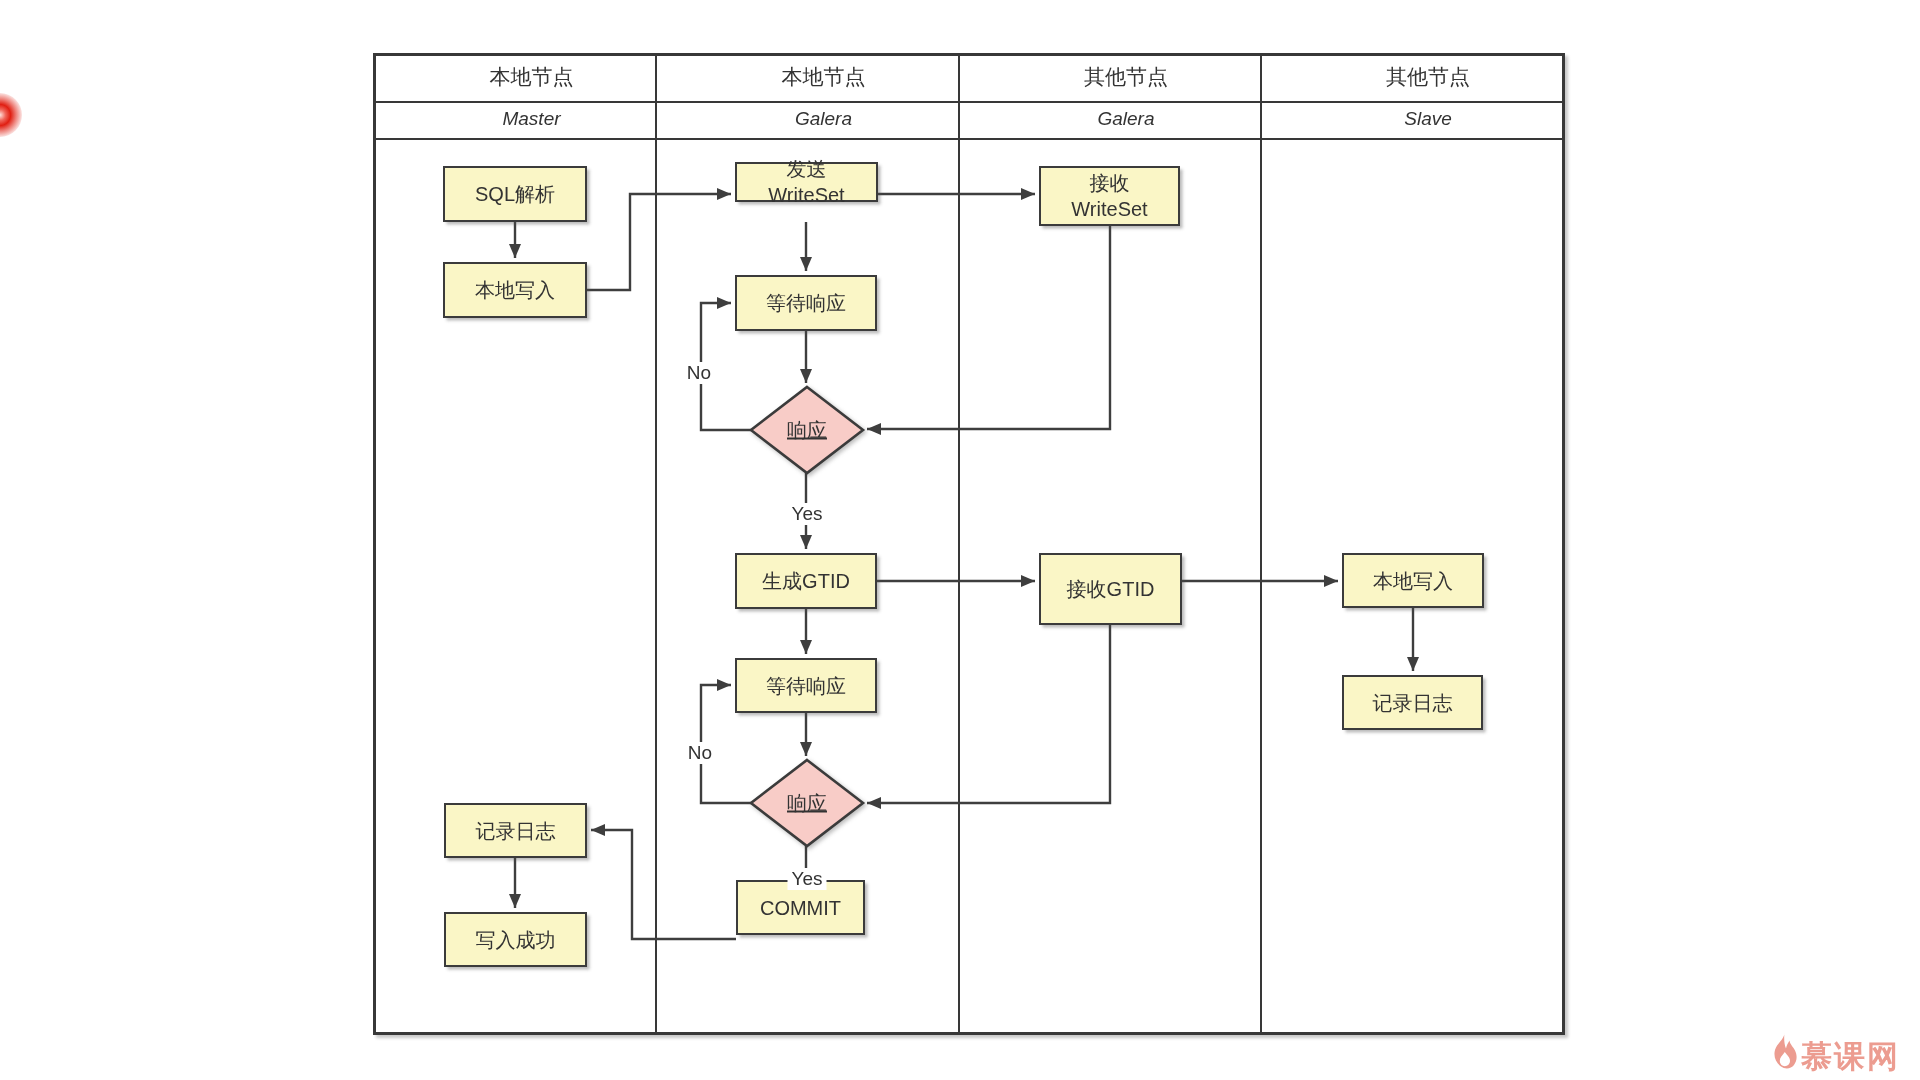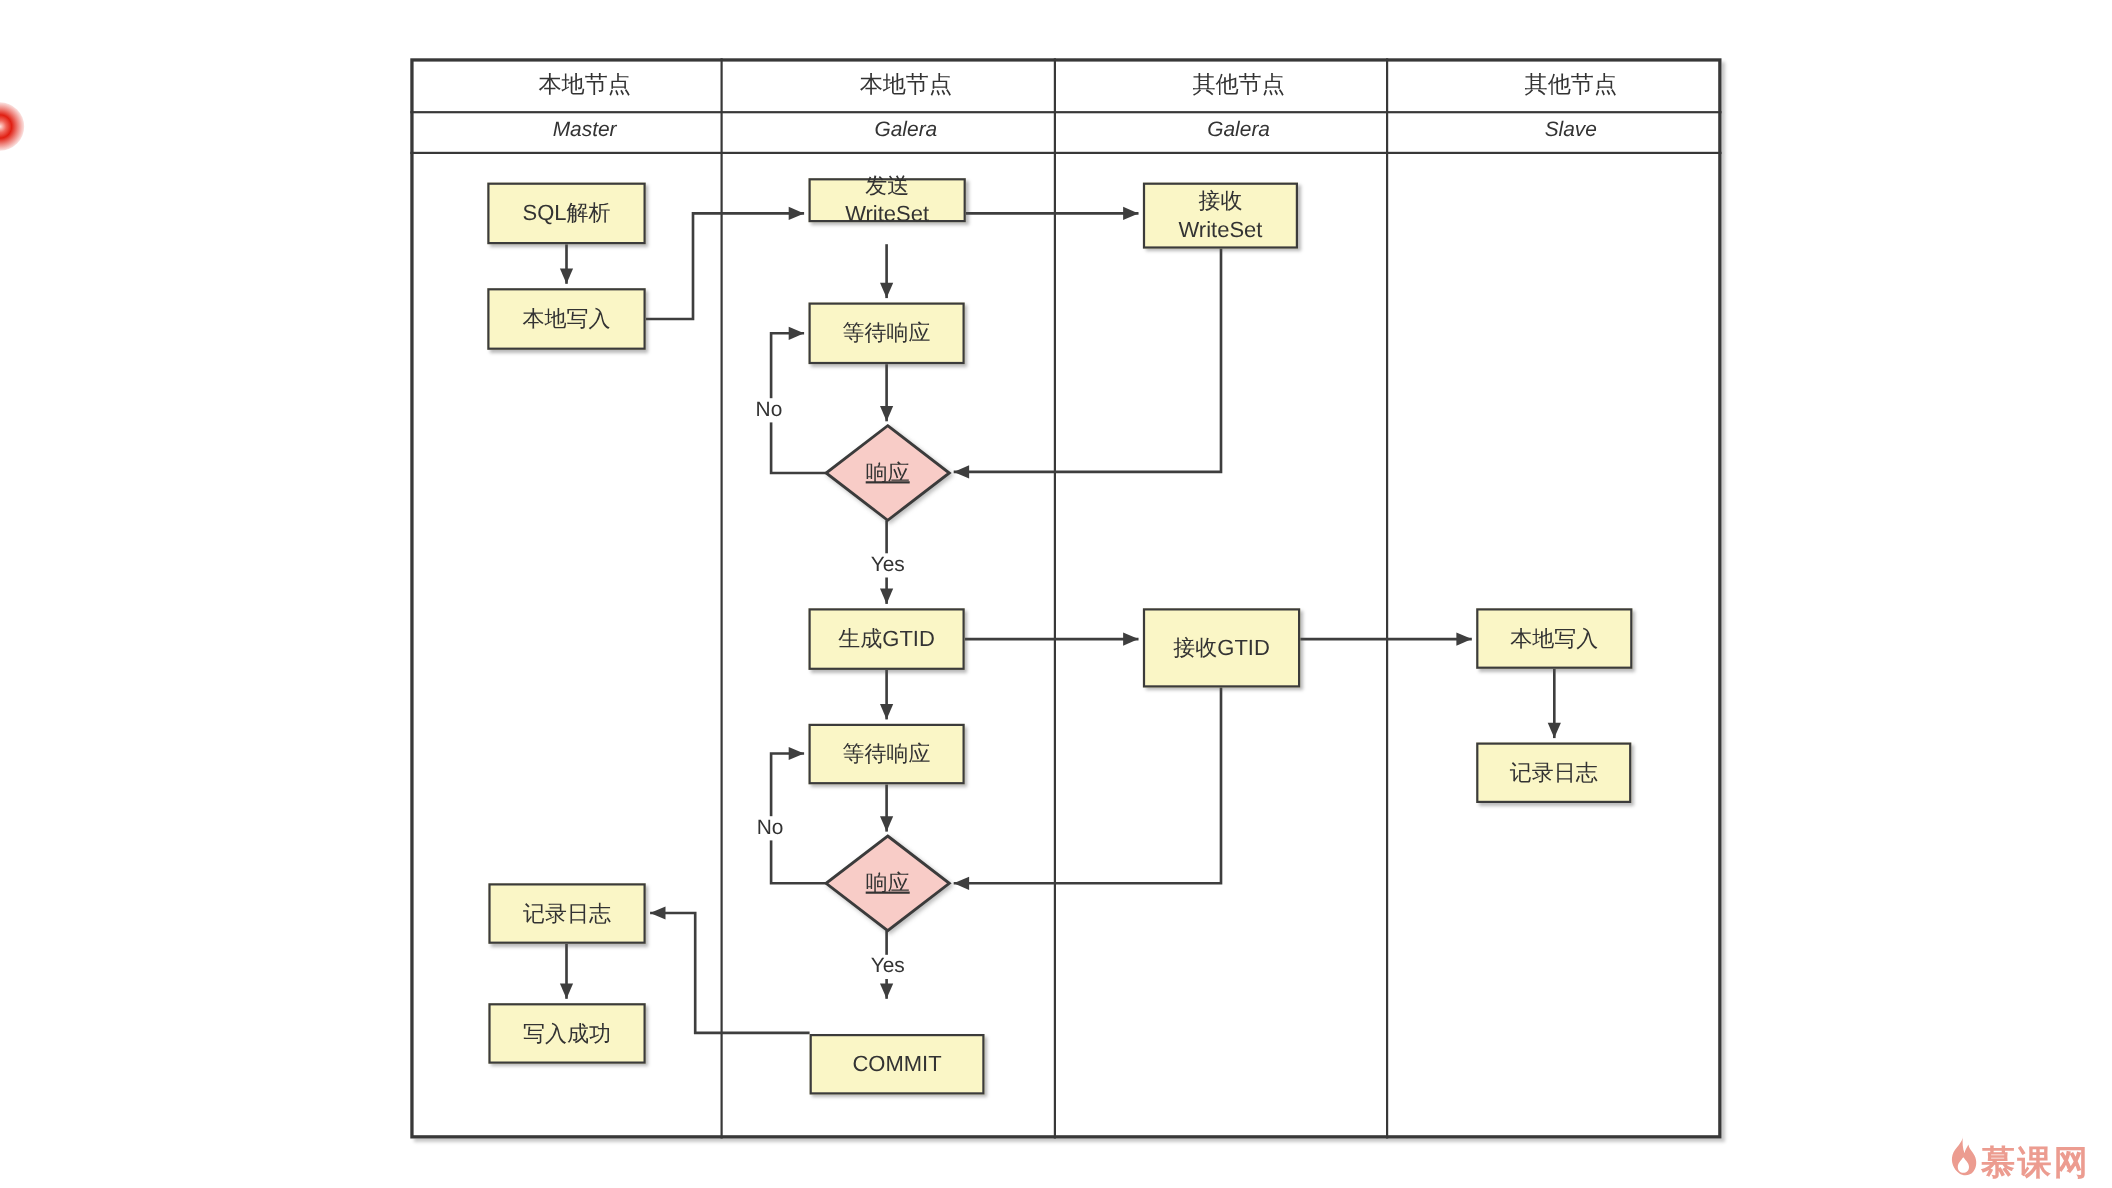--- a/index.html
+++ b/index.html
@@ -112,21 +112,21 @@
   <div class="node" style="left:443px;top:166px;width:144px;height:56px">SQL解析</div>
   <div class="node" style="left:443px;top:262px;width:144px;height:56px">本地写入</div>
   <div class="node" style="left:444px;top:803px;width:143px;height:55px">记录日志</div>
   <div class="node" style="left:444px;top:912px;width:143px;height:55px">写入成功</div>
 
   <div class="node" style="left:735px;top:162px;width:143px;height:40px">发送
 WriteSet</div>
   <div class="node" style="left:735px;top:275px;width:142px;height:56px">等待响应</div>
   <div class="node" style="left:735px;top:553px;width:142px;height:56px">生成GTID</div>
   <div class="node" style="left:735px;top:658px;width:142px;height:55px">等待响应</div>
-  <div class="node" style="left:736px;top:940px;width:159px;height:55px">COMMIT</div>
+  <div class="node" style="left:736px;top:880px;width:129px;height:55px">COMMIT</div>
 
   <div class="node" style="left:1039px;top:166px;width:141px;height:60px">接收
 WriteSet</div>
   <div class="node" style="left:1039px;top:553px;width:143px;height:72px">接收GTID</div>
 
   <div class="node" style="left:1342px;top:553px;width:142px;height:55px">本地写入</div>
   <div class="node" style="left:1342px;top:675px;width:141px;height:55px">记录日志</div>
 
   <div class="decision-label" style="left:807px;top:430px">响应</div>
   <div class="decision-label" style="left:807px;top:803px">响应</div>

